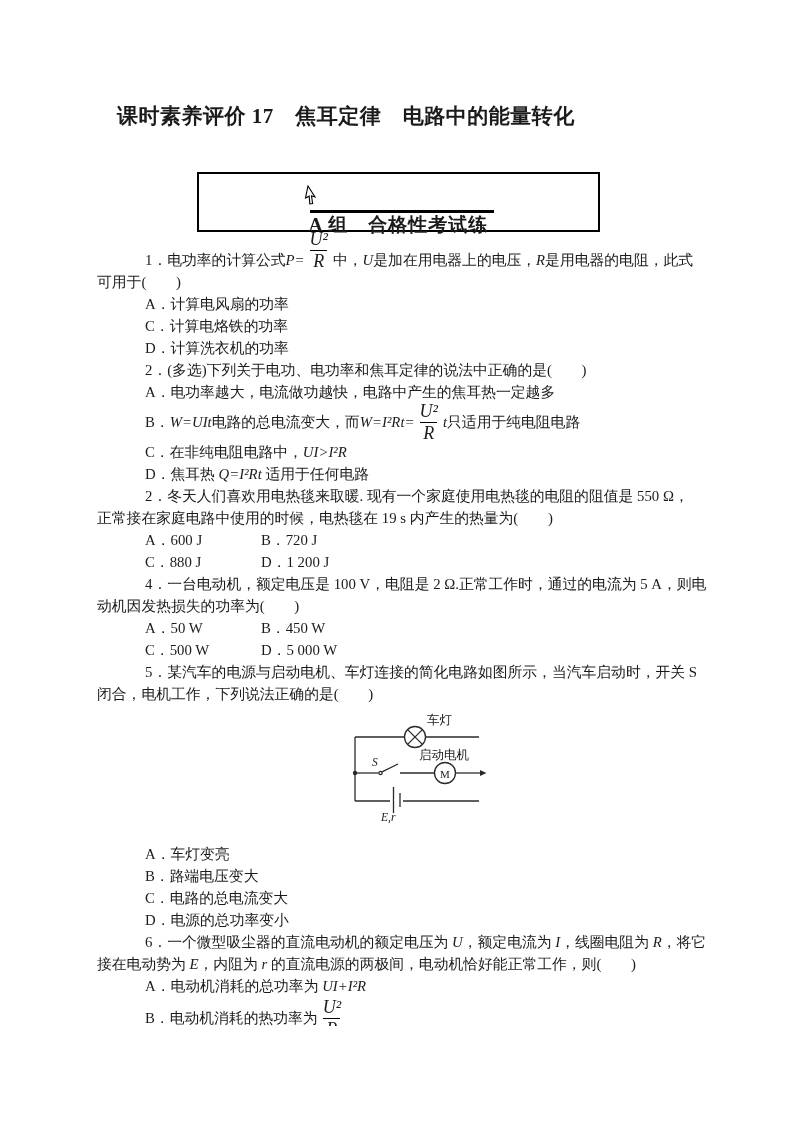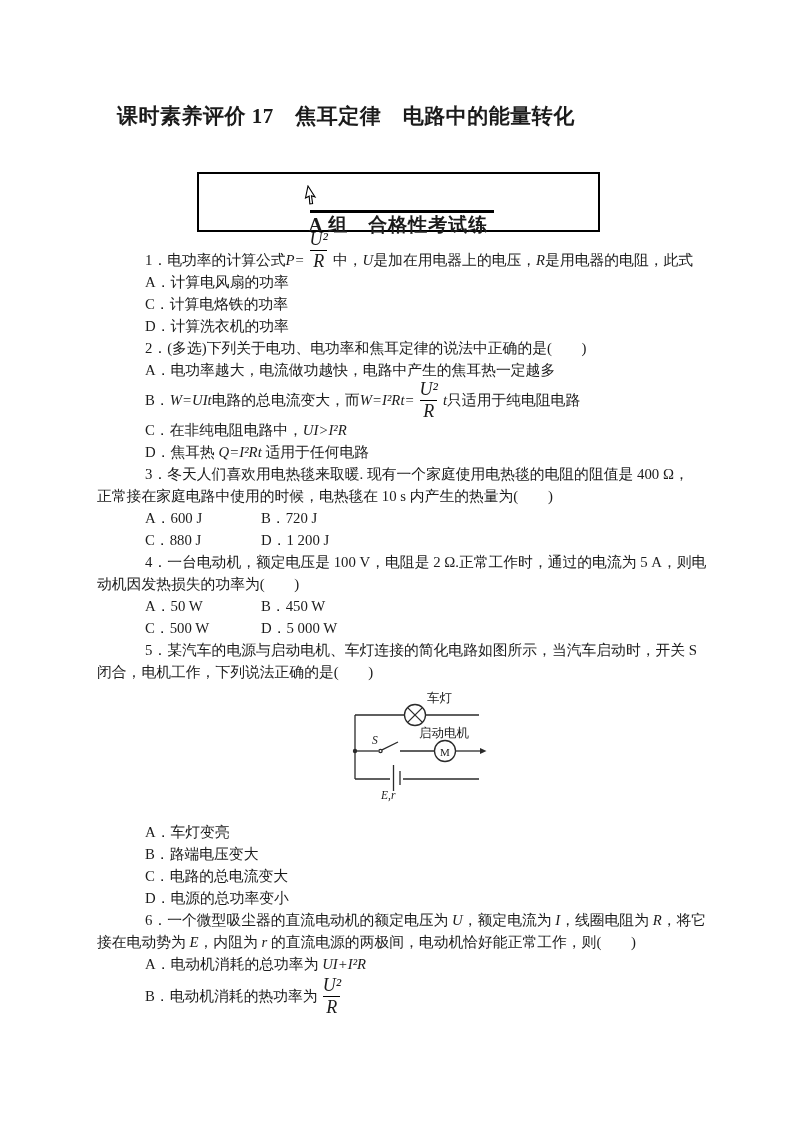--- a/index.html
+++ b/index.html
@@ -66,20 +66,21 @@
           <span class="frac">
             <span class="num math">U²</span>
             <span class="den math">R</span>
           </span>
           <span> 中，</span>
           <span class="math">U</span>
           <span> 是加在用电器上的电压，</span>
           <span class="math">R</span>
           <span> 是用电器的电阻，此式</span>
       </div>
+      <div class="line">可用于(　　)</div>
       <div class="line indent">A．计算电风扇的功率</div>
       <div class="line indent">C．计算电烙铁的功率</div>
       <div class="line indent">D．计算洗衣机的功率</div>
     </div>
 
     <div class="q">
       <div class="line indent">2．(多选)下列关于电功、电功率和焦耳定律的说法中正确的是(　　)</div>
       <div class="line indent">A．电功率越大，电流做功越快，电路中产生的焦耳热一定越多</div>
       <div class="line indent frac-line">
         <span>B．</span>
@@ -95,22 +96,22 @@
       </div>
       <div class="line indent">
         <span>C．在非纯电阻电路中，</span><span class="math">UI&gt;I²R</span>
       </div>
       <div class="line indent">
         <span>D．焦耳热 </span><span class="math">Q=I²Rt</span><span> 适用于任何电路</span>
       </div>
     </div>
 
     <div class="q">
-      <div class="line indent">3．冬天人们喜欢用电热毯来取暖. 现有一个家庭使用电热毯的电阻的阻值是 400 Ω，</div>
-      <div class="line">正常接在家庭电路中使用的时候，电热毯在 10 s 内产生的热量为(　　)</div>
+      <div class="line indent">2．冬天人们喜欢用电热毯来取暖. 现有一个家庭使用电热毯的电阻的阻值是 550 Ω，</div>
+      <div class="line">正常接在家庭电路中使用的时候，电热毯在 19 s 内产生的热量为(　　)</div>
       <div class="line indent">
         <span class="col1">A．600 J</span><span>B．720 J</span>
       </div>
       <div class="line indent">
         <span class="col1">C．880 J</span><span>D．1 200 J</span>
       </div>
     </div>
 
     <div class="q">
       <div class="line indent">4．一台电动机，额定电压是 100 V，电阻是 2 Ω.正常工作时，通过的电流为 5 A，则电</div>

